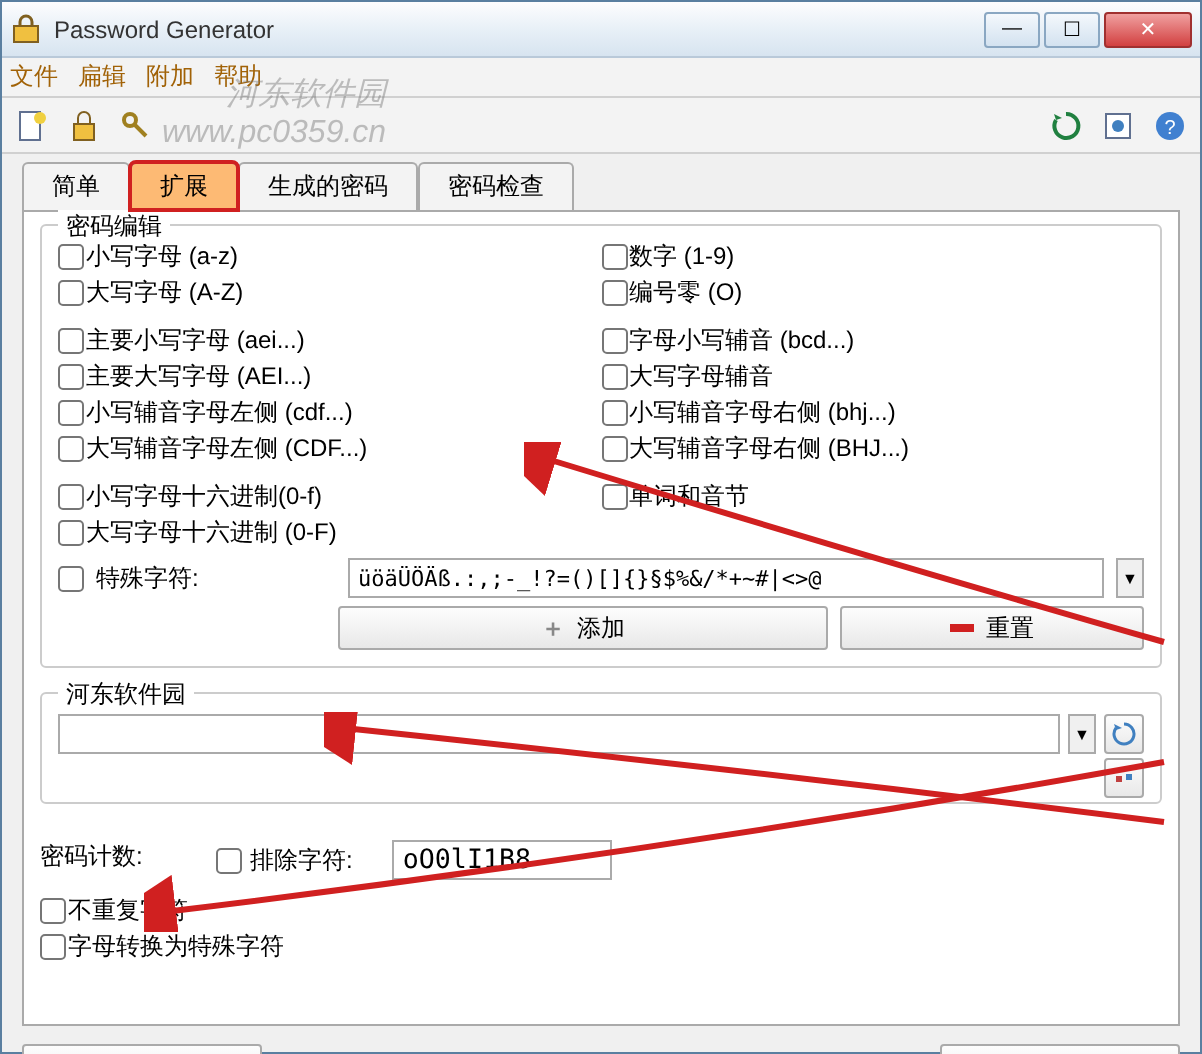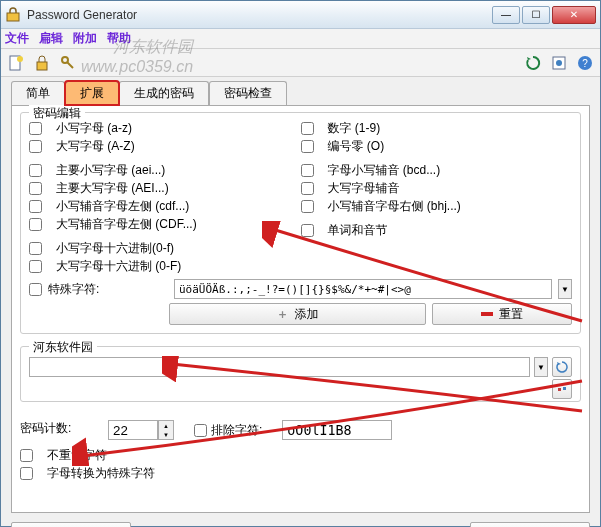--- a/index.html
+++ b/index.html
@@ -5,34 +5,34 @@
 * { box-sizing: border-box; margin: 0; padding: 0; }
 body { font-family: "Microsoft YaHei", Tahoma, sans-serif; font-size: 12px; background: #fff; }
 .window { width: 601px; height: 527px; border: 1px solid #5a7fa0; background: #f0f0f0; position: relative; }
 .titlebar { height: 28px; background: linear-gradient(#fdfdfe,#e8f0f7,#d7e4f0); display: flex; align-items: center; padding: 0 4px; border-bottom: 1px solid #b9c9d9; }
 .title-icon { width: 16px; height: 16px; margin-right: 6px; }
 .title-text { flex: 1; color: #333; }
 .win-btns { display: flex; gap: 2px; }
 .win-btn { width: 28px; height: 18px; border: 1px solid #8aa7c2; border-radius: 2px; background: linear-gradient(#f4f8fc,#d3e2f0); font-size: 10px; display: flex; align-items: center; justify-content: center; }
 .win-close { background: linear-gradient(#f0a0a0,#d24040); border-color: #a03030; color: #fff; width: 44px; }
 .menubar { height: 20px; background: #f3f3f3; display: flex; align-items: center; padding: 0 4px; gap: 10px; border-bottom: 1px solid #d0d0d0; font-size: 12px; }
-.menubar span { color: #6d28d9; font-weight: bold; }
+.menubar span { color: #a16207; }
 .toolbar { height: 28px; background: #f3f3f3; display: flex; align-items: center; padding: 0 6px; gap: 8px; border-bottom: 1px solid #d0d0d0; }
 .tool-icon { width: 18px; height: 18px; }
 .watermark { position: absolute; top: 36px; left: 80px; font-size: 16px; color: rgba(120,120,120,.45); font-style: italic; pointer-events: none; }
 .tabs { display: flex; height: 24px; align-items: flex-end; padding-left: 10px; margin-top: 4px; }
 .tab { padding: 3px 14px; border: 1px solid #aaa; border-bottom: none; background: #f3f3f3; margin-right: 0; border-radius: 3px 3px 0 0; font-size: 12px; position: relative; }
 .tab.active { background: #fdba74; z-index: 2; }
 .tab.hl { outline: 2px solid #d02020; outline-offset: -1px; }
 .content { border: 1px solid #aaa; margin: 0 10px 6px 10px; background: #fff; padding: 6px 8px; height: 408px; position: relative; }
 .group-box { border: 1px solid #ccc; border-radius: 3px; margin-bottom: 12px; padding: 6px 8px 8px 8px; position: relative; }
 .group-title { position: absolute; top: -8px; left: 8px; background: #fff; padding: 0 4px; }
 .cols { display: flex; }
 .col { flex: 1; }
-.chk-row { display: flex; align-items: center; height: 18px; gap: 14px; }
+.chk-row { display: flex; align-items: center; height: 18px; gap: 1px; }
 .chk-row input { width: 13px; height: 13px; }
 .gap { height: 6px; }
 .special-row { display: flex; align-items: center; gap: 6px; margin-top: 4px; }
 .special-input { flex: 1; border: 1px solid #aaa; height: 20px; padding: 0 4px; background: #fff; font-family: monospace; font-size: 11px; }
 .dd { width: 14px; height: 20px; border: 1px solid #aaa; background: #f0f0f0; display: flex; align-items: center; justify-content: center; font-size: 8px; }
 .btn { border: 1px solid #aaa; background: linear-gradient(#fdfdfd,#e8e8e8); height: 22px; display: flex; align-items: center; justify-content: center; padding: 0 10px; gap: 6px; border-radius: 2px; }
 .btn-wide { flex: 1; }
 .plus { color: #888; font-weight: bold; }
 .minus { width: 12px; height: 4px; background: #d02020; }
 .template-row { display: flex; align-items: center; gap: 4px; margin-top: 4px; }
@@ -169,39 +169,43 @@
               <span>字母小写辅音 (bcd...)</span>
             </div>
           <div class="chk-row">
               <input type="checkbox" style="">
               <span>大写字母辅音</span>
             </div>
           <div class="chk-row">
               <input type="checkbox" style="">
               <span>小写辅音字母右侧 (bhj...)</span>
             </div>
+          <div class="chk-row">
+              <input type="checkbox" style="">
+              <span>大写辅音字母右侧 (BHJ...)</span>
+            </div>
           <div class="gap"></div>
           <div class="chk-row">
               <input type="checkbox" style="">
               <span>单词和音节</span>
             </div>
         </div>
       </div>
       <div class="special-row">
         <input type="checkbox" style="">
         <span class="lbl" style="width:120px;">特殊字符:</span>
         <input class="special-input" value="üöäÜÖÄß.:,;-_!?=()[]{}§$%&amp;/*+~#|&lt;&gt;@" style="">
         <div class="dd">▼</div>
       </div>
       <div class="special-row" style="padding-left:140px;">
         <div class="btn btn-wide">
             <span class="plus">＋</span>
             <span>添加</span>
           </div>
-        <div class="btn" style="width:140px;">
+        <div class="btn" style="width:152px;">
             <span class="minus"></span>
             <span>重置</span>
           </div>
       </div>
     </div>
 
     <div class="group-box" style="height:56px;">
       <div class="group-title">河东软件园</div>
       <div class="template-row">
         <input class="template-input" style="">
@@ -220,27 +224,20 @@
               <rect x="7" y="4" width="3" height="3" fill="#4080c0"></rect>
             </svg>
           </div>
       </div>
     </div>
 
     <div class="bottom-cols">
       <div>
         <span class="lbl">密码计数:</span>
       </div>
-      <div style="display:flex;align-items:center;gap:0;">
-        <input class="num-input" value="22" style="">
-        <div class="spin">
-            <div>▲</div>
-            <div>▼</div>
-          </div>
-      </div>
       <div style="display:flex;align-items:center;gap:4px;">
         <input type="checkbox" style="">
         <span>排除字符:</span>
       </div>
       <div>
         <input class="exclude-input" value="oO0lI1B8" style="">
       </div>
     </div>
 
     <div style="margin-top:6px;">

